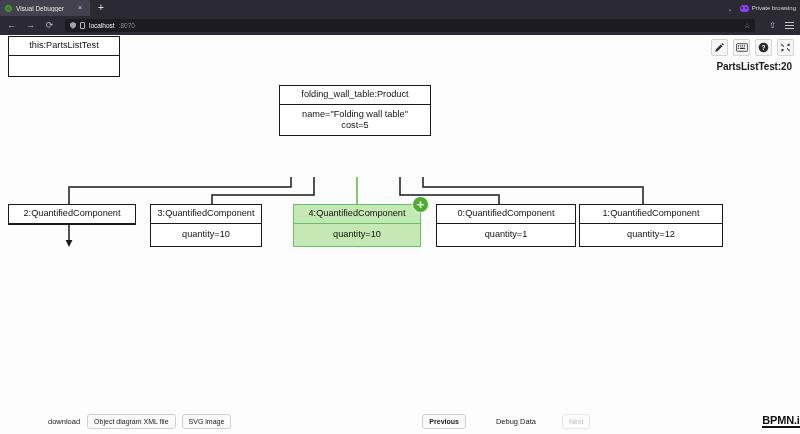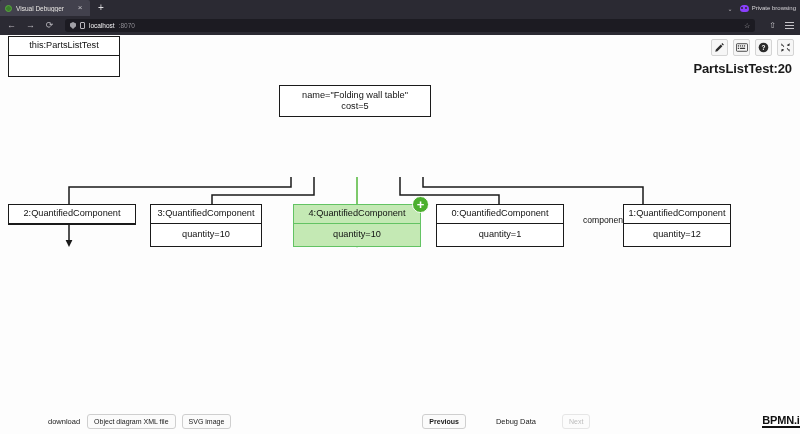--- a/index.html
+++ b/index.html
@@ -101,21 +101,21 @@
   }
   .tool-btn {
     width: 17px; height: 17px; background: #f6f6f6;
     border: 1px solid #d4d4d4; border-radius: 2px;
     display: flex; align-items: center; justify-content: center;
     color: #2b2b2b;
   }
   .tool-btn svg { display: block; }
   .ctx-label {
     position: absolute; right: 8px; top: 26px;
-    font-size: 13px; font-weight: bold; color: #1a1a1a;
+    font-size: 10px; font-weight: bold; color: #1a1a1a;
     letter-spacing: -.1px;
   }
 
   
   .node { position: absolute; border: 1.6px solid #1a1a1a; background: #ffffff; }
   .node .hdr, .node .bdy {
     font-size: 9.2px; color: #111; text-align: center;
     display: flex; align-items: center; justify-content: center;
     flex-direction: column; line-height: 1.25;
   }
@@ -250,20 +250,21 @@
       <path d="M423,142 L423,152 L643,152 L643,208" fill="none" stroke="#1a1a1a" stroke-width="1.5"></path>
       <polygon points="643,212 639.6,205 646.4,205" fill="#1a1a1a"></polygon>
     </svg>
 
     <div class="node empty" style="left:8px; top:1px; width:112px;">
       <div class="hdr">this:PartsListTest</div>
       <div class="bdy"></div>
     </div>
 
     <div class="node tall" style="left:279px; top:50px; width:152px;">
+      <div class="hdr">folding_wall_table:Product</div>
       <div class="bdy">
         <span>name="Folding wall table"</span>
         <span>cost=5</span>
       </div>
     </div>
 
     <div class="edge-label" style="left:9px;  top:180px;">components</div>
     <div class="edge-label" style="left:152px; top:180px;">components</div>
     <div class="edge-label" style="left:297px; top:180px;">components</div>
     <div class="edge-label" style="left:440px; top:180px;">components</div>
@@ -277,26 +278,26 @@
       <div class="hdr">3:QuantifiedComponent</div>
       <div class="bdy">quantity=10</div>
     </div>
 
     <div class="node hl" style="left:293px; top:169px; width:128px;">
       <div class="hdr">4:QuantifiedComponent</div>
       <div class="bdy">quantity=10</div>
       <div class="plus-badge" style="right:-9px; top:-9px;">+</div>
     </div>
 
-    <div class="node" style="left:436px; top:169px; width:128px;">
+    <div class="node" style="left:436px; top:169px; width:140px;">
       <div class="hdr">0:QuantifiedComponent</div>
       <div class="bdy">quantity=1</div>
     </div>
 
-    <div class="node" style="left:579px; top:169px; width:108px;margin-left:44px;">
+    <div class="node" style="left:579px; top:169px; width:144px;">
       <div class="hdr">1:QuantifiedComponent</div>
       <div class="bdy">quantity=12</div>
     </div>
 
     <div class="bottombar">
       <span class="dl-label">download</span>
       <button class="btn">Object diagram XML file</button>
       <button class="btn">SVG image</button>
       <span class="spacer-a"></span>
       <button class="btn strong">Previous</button>

